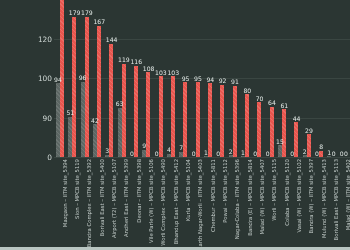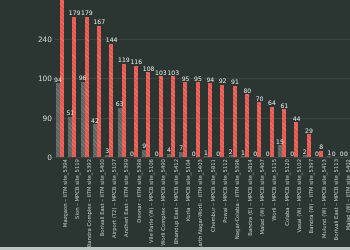--- a/index.html
+++ b/index.html
@@ -29,21 +29,21 @@
 <body>
 
 <div id="root">
   <div id="plot">
 
     <div class="ytickwrap">
 
       <div class="ytick" style="top:157px">0</div>
       <div class="ytick" style="top:117.5px">90</div>
       <div class="ytick" style="top:78px">100</div>
-      <div class="ytick" style="top:38.5px">240</div>
+      <div class="ytick" style="top:38.5px">120</div>
     </div>
 
     <div class="grid" style="top:157px"></div>
     <div class="grid" style="top:117.5px"></div>
     <div class="grid" style="top:78px"></div>
     <div class="grid" style="top:38.5px"></div>
 
     <div class="bars" id="bars">
         <div class="bar gray" style="left: 1.86667px; height: 73.79px; bottom: 93px;"></div>
         <div class="bar red" style="left: 6.06667px; height: 157px; bottom: 93px;"></div>

